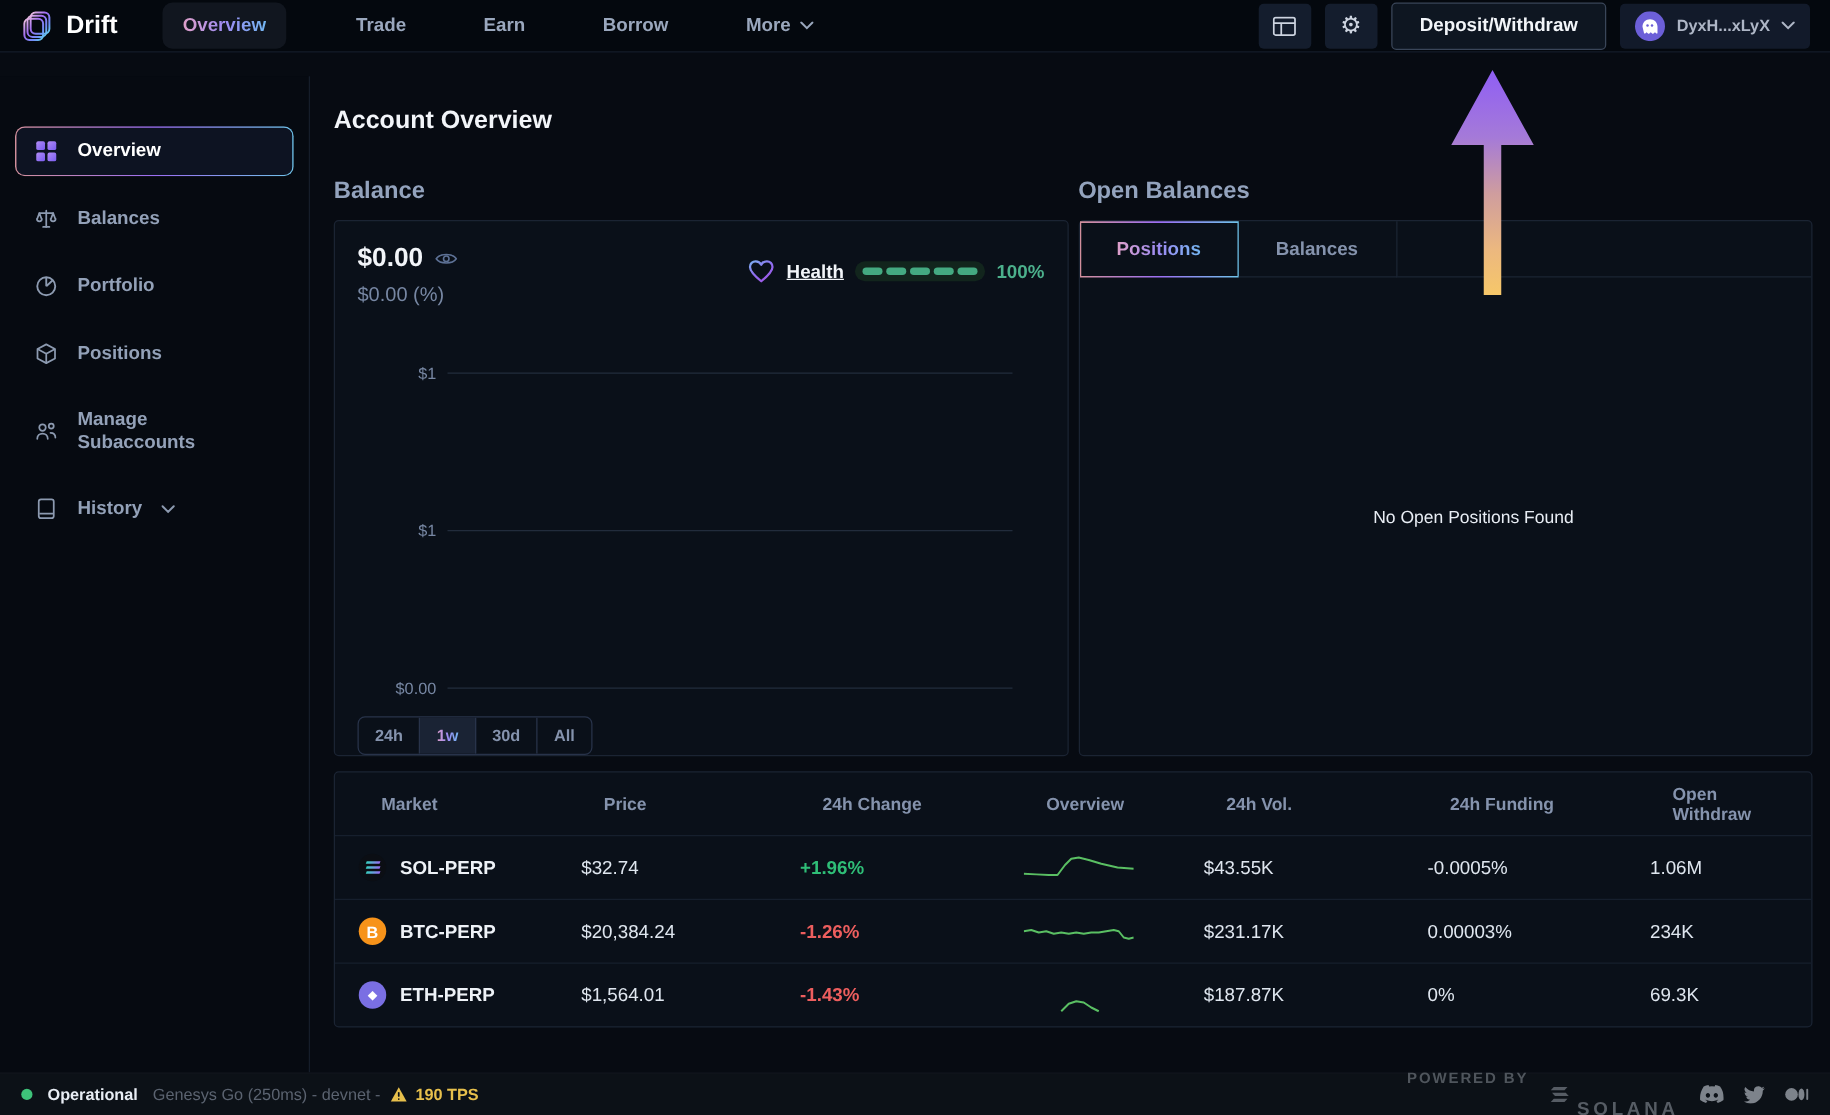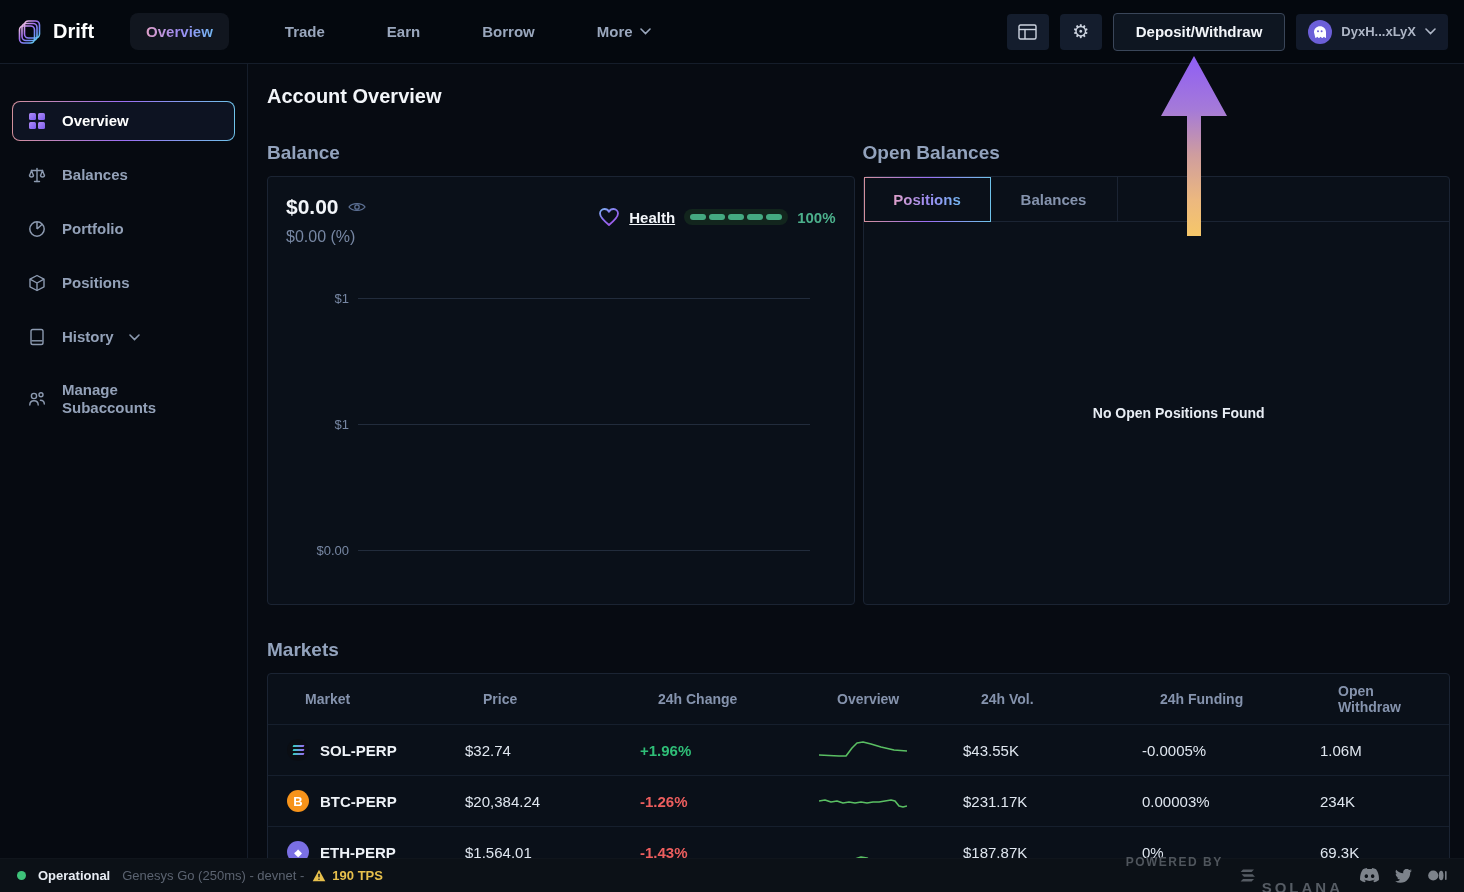--- a/index.html
+++ b/index.html
@@ -1,20 +1,20 @@
 <!DOCTYPE html>
 <html><head>
 <meta charset="utf-8">
 <style>
   html,body{margin:0;padding:0;background:#070b12;}
   .app{position:relative;width:1464px;height:892px;overflow:hidden;background:#070b12;
        font-family:"Liberation Sans","DejaVu Sans",sans-serif;color:#e9edf4;}
 
   
-  .topbar{position:absolute;top:0;left:0;right:0;height:64px;background:#04080e;
+  .topbar{position:absolute;top:0;left:0;right:0;height:42px;background:#04080e;
           border-bottom:1px solid #151d2a;display:flex;align-items:center;padding:0 16px;z-index:20;box-sizing:border-box;}
   .brand{display:flex;align-items:center;gap:9px;margin-right:36px;}
   .brand-name{font-size:20px;font-weight:700;color:#fff;}
   .nav-item{display:flex;align-items:center;gap:7px;padding:10px 16px;margin-right:30px;
             font-size:15px;font-weight:700;color:#9aa7bd;border-radius:8px;cursor:pointer;white-space:nowrap;}
   .nav-item.active{background:#11161f;margin-right:40px;}
   .grad-text{background:linear-gradient(90deg,#e0a0c9,#9d8bf2,#73b6f2);
              -webkit-background-clip:text;background-clip:text;color:transparent;}
   .top-actions{margin-left:auto;display:flex;align-items:center;gap:11px;}
   .icon-btn{width:42px;height:36px;background:#141d2d;border-radius:4px;display:flex;
@@ -70,21 +70,21 @@
   
   .positions-panel{height:429px;margin-top:12px;display:flex;flex-direction:column;}
   .tabs-row{display:flex;height:45px;flex:0 0 45px;}
   .tab{width:127px;display:flex;align-items:center;justify-content:center;font-size:15px;font-weight:700;
        color:#8593ad;border-bottom:1px solid #1b2433;border-right:1px solid #1b2433;cursor:pointer;box-sizing:border-box;}
   .tab.active{background:linear-gradient(#0a1019,#0a1019) padding-box,
               linear-gradient(90deg,#d3909c,#9b6ef3,#6fc3ea) border-box;
               border:1px solid transparent;}
   .tab-filler{flex:1;border-bottom:1px solid #1b2433;}
   .empty-state{flex:1;display:flex;align-items:center;justify-content:center;}
-  .empty-text{font-size:14px;font-weight:700;color:#e8edf4;margin-left:45px;}
+  .empty-text{font-size:14px;font-weight:400;color:#e8edf4;margin-left:45px;}
 
   
   .markets-panel{margin-top:12px;}
   .t-head,.t-row{display:grid;grid-template-columns:178px 175px 179px 144px 179px 178px 1fr;
                  align-items:center;height:50px;padding:0 19px;}
   .t-row{border-top:1px solid #161f2d;}
   .th{font-size:14px;font-weight:700;color:#8593ad;margin-left:18px;}
   .mkt-cell{display:flex;align-items:center;gap:11px;}
   .coin{width:22px;height:22px;border-radius:50%;display:flex;flex-direction:column;
         align-items:center;justify-content:center;flex:0 0 22px;}
@@ -231,41 +231,41 @@
         <svg width="20" height="20" viewBox="0 0 20 20" fill="none" stroke="#8c9ab0" stroke-width="1.4" stroke-linejoin="round">
           <path d="M10 2.5 L17 6.2 V13.8 L10 17.5 L3 13.8 V6.2 Z"></path>
           <path d="M3 6.2 L10 10 L17 6.2 M10 10 V17.5"></path>
         </svg>
       </span>
       <span class="side-label">Positions</span>
     </div>
 
     <div class="side-item">
       <span class="side-icon">
-        <svg width="20" height="20" viewBox="0 0 20 20" fill="none" stroke="#8c9ab0" stroke-width="1.4">
-          <rect x="4" y="2.5" width="12" height="15" rx="1.8"></rect>
-          <path d="M4.5 13.8 h11"></path>
-        </svg>
-      </span>
-      <span class="side-label">History</span>
-      <svg width="11" height="7" viewBox="0 0 11 7">
-        <path d="M1 1 L5.5 5.5 L10 1" fill="none" stroke="#8c9ab0" stroke-width="1.6" stroke-linecap="round"></path>
-      </svg>
-    </div>
-
-    <div class="side-item">
-      <span class="side-icon">
         <svg width="20" height="20" viewBox="0 0 20 20" fill="none" stroke="#8c9ab0" stroke-width="1.4" stroke-linecap="round">
           <circle cx="7" cy="7" r="2.6"></circle>
           <path d="M2.8 16 c0-2.6 1.9-4.2 4.2-4.2 s4.2 1.6 4.2 4.2"></path>
           <circle cx="14" cy="5.8" r="2"></circle>
           <path d="M13.4 11.2 c2.3 0 3.9 1.5 3.9 3.8"></path>
         </svg>
       </span>
       <span class="side-label">Manage Subaccounts</span>
+    </div>
+
+    <div class="side-item">
+      <span class="side-icon">
+        <svg width="20" height="20" viewBox="0 0 20 20" fill="none" stroke="#8c9ab0" stroke-width="1.4">
+          <rect x="4" y="2.5" width="12" height="15" rx="1.8"></rect>
+          <path d="M4.5 13.8 h11"></path>
+        </svg>
+      </span>
+      <span class="side-label">History</span>
+      <svg width="11" height="7" viewBox="0 0 11 7">
+        <path d="M1 1 L5.5 5.5 L10 1" fill="none" stroke="#8c9ab0" stroke-width="1.6" stroke-linecap="round"></path>
+      </svg>
     </div>
   </aside>
 
   <main class="main">
     <h1 class="page-title">Account Overview</h1>
 
     <div class="cols">
 
       <div class="col">
         <div class="section-label">Balance</div>
@@ -312,20 +312,34 @@
             <div class="gridline" style="top:142px;">
               <span class="tick">$1</span>
               <div class="gline"></div>
             </div>
             <div class="gridline" style="top:268px;">
               <span class="tick">$0.00</span>
               <div class="gline"></div>
             </div>
           </div>
 
+          <div class="ranges">
+            <div class="range-btn">
+              <span>24h</span>
+            </div>
+            <div class="range-btn active">
+              <span class="grad-text">1w</span>
+            </div>
+            <div class="range-btn">
+              <span>30d</span>
+            </div>
+            <div class="range-btn">
+              <span>All</span>
+            </div>
+          </div>
         </section>
       </div>
 
       <div class="col">
         <div class="section-label">Open Balances</div>
         <section class="panel positions-panel">
           <div class="tabs-row">
             <div class="tab active">
               <span class="grad-text">Positions</span>
             </div>
@@ -334,21 +348,20 @@
             </div>
             <div class="tab-filler"></div>
           </div>
           <div class="empty-state">
             <span class="empty-text">No Open Positions Found</span>
           </div>
         </section>
       </div>
     </div>
 
-    <div class="section-label">Markets</div>
     <section class="panel markets-panel">
       <div class="t-head">
         <span class="th">Market</span>
         <span class="th">Price</span>
         <span class="th">24h Change</span>
         <span class="th">Overview</span>
         <span class="th">24h Vol.</span>
         <span class="th">24h Funding</span>
         <span class="th">Open Withdraw</span>
       </div>

